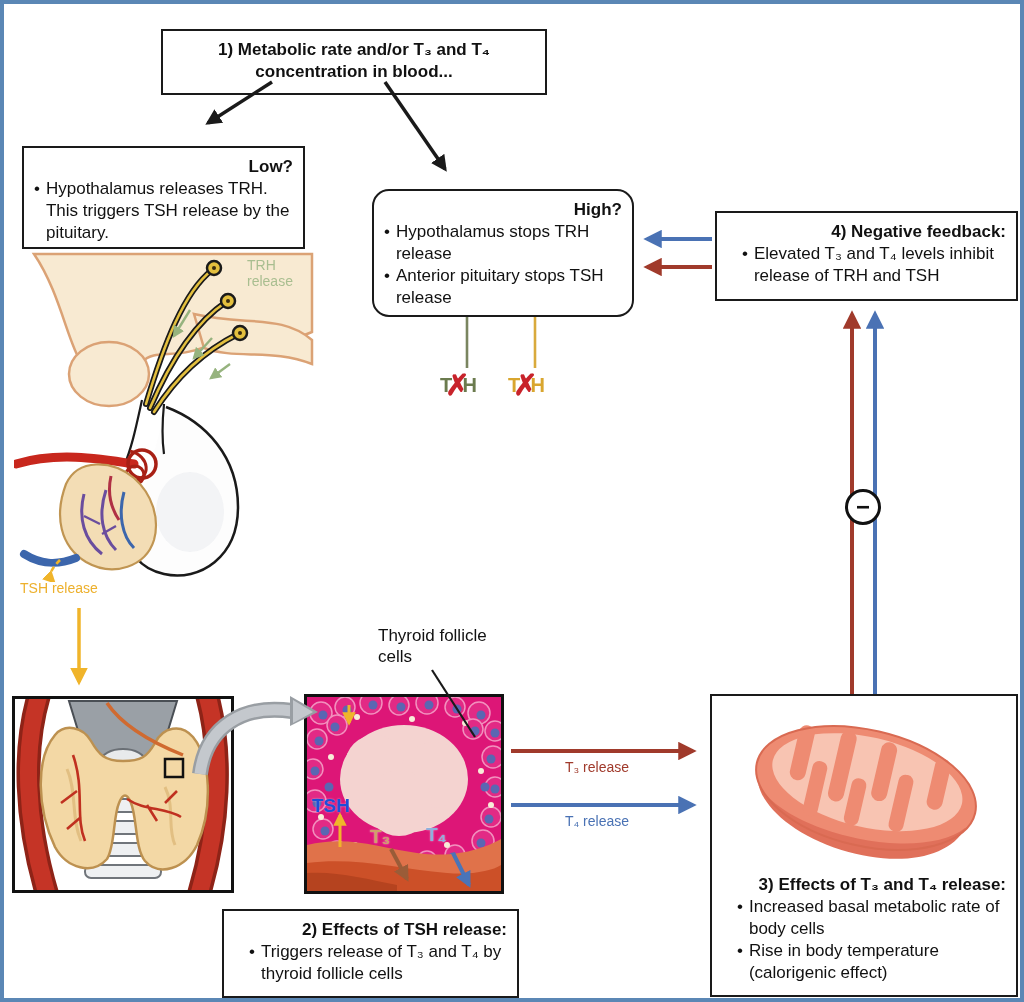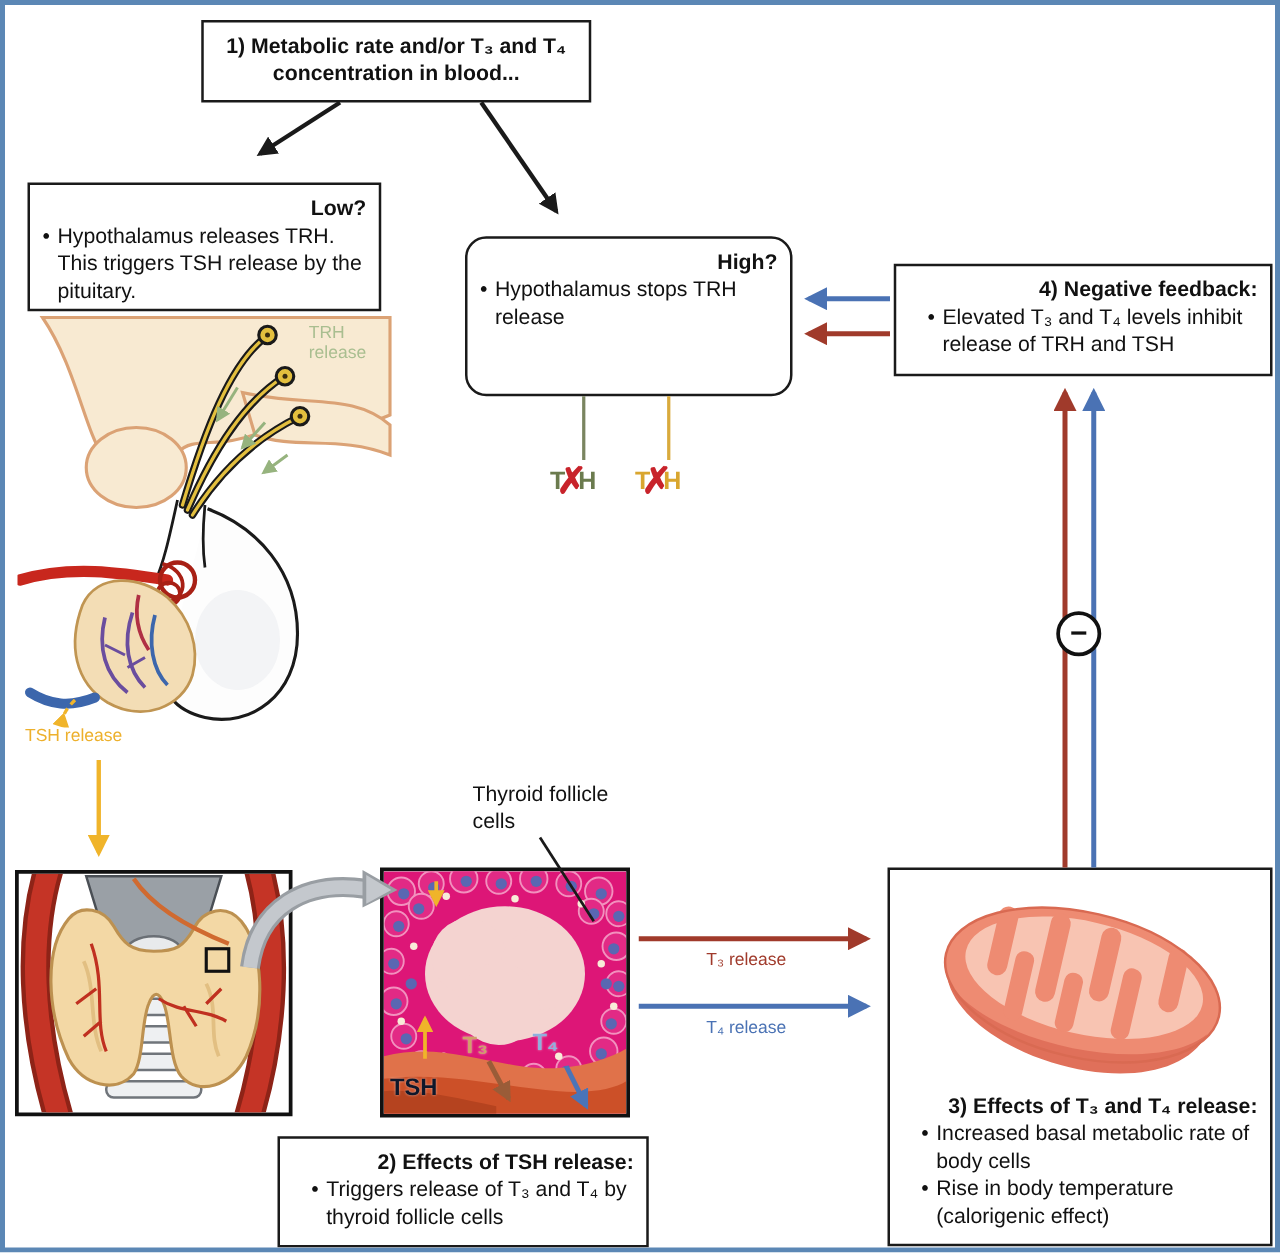--- a/index.html
+++ b/index.html
@@ -23,36 +23,37 @@
         font-size:24px;font-weight:bold;color:#111;box-sizing:border-box;}
   .blockedword{position:absolute;z-index:6;font-weight:bold;font-size:20px;display:flex;align-items:center;}
   .blockedword .xmark{color:#c8232b;font-size:29px;font-weight:bold;margin:0 -7px;line-height:1;}
   .microlabel{position:absolute;z-index:6;font-weight:bold;font-size:19px;text-shadow:0 0 2px rgba(255,255,255,.6);}
 </style>
 </head>
 <body>
 
 <div class="page">
 
-  <div class="dbox center" style="left:157px;top:12px;width:312px;height:66px;">
+  <div class="dbox center" style="left:157px;top:25px;width:386px;height:66px;">
     <div>1) Metabolic rate and/or T₃ and T₄</div>
     <div>concentration in blood...</div>
   </div>
 
   <div class="dbox" style="left:18px;top:142px;width:283px;height:103px;">
     <div class="title">Low?</div>
     <ul class="bullets">
       <li>Hypothalamus releases TRH. This triggers TSH release by the pituitary.</li>
     </ul>
   </div>
 
   <div class="dbox" style="left:368px;top:185px;width:262px;height:128px;border-radius:17px;">
     <div class="title">High?</div>
     <ul class="bullets">
       <li>Hypothalamus stops TRH release</li>
+      <li>Anterior pituitary stops TSH release</li>
     </ul>
   </div>
 
   <div class="dbox indent" style="left:711px;top:207px;width:303px;height:90px;">
     <div class="title">4) Negative feedback:</div>
     <ul class="bullets">
       <li>Elevated T₃ and T₄ levels inhibit release of TRH and TSH</li>
     </ul>
   </div>
 
@@ -338,21 +339,21 @@
     <span>T</span>
       <span class="xmark">✗</span>
       <span>H</span>
   </div>
   <div class="blockedword" style="left:504px;top:367px;color:#d9a62f;">
     <span>T</span>
       <span class="xmark">✗</span>
       <span>H</span>
   </div>
 
-  <div class="microlabel" style="left:308px;top:856px;color:#0f172a;">TSH</div>
+  <div class="microlabel" style="left:308px;top:791px;color:#1d4ed8;">TSH</div>
   <div class="microlabel" style="left:366px;top:822px;color:#cfa06a;">T₃</div>
   <div class="microlabel" style="left:422px;top:820px;color:#8fb0dd;">T₄</div>
 
   <div class="minus-circle">
     <span>−</span>
   </div>
 
 </div>
 
 </body></html>

